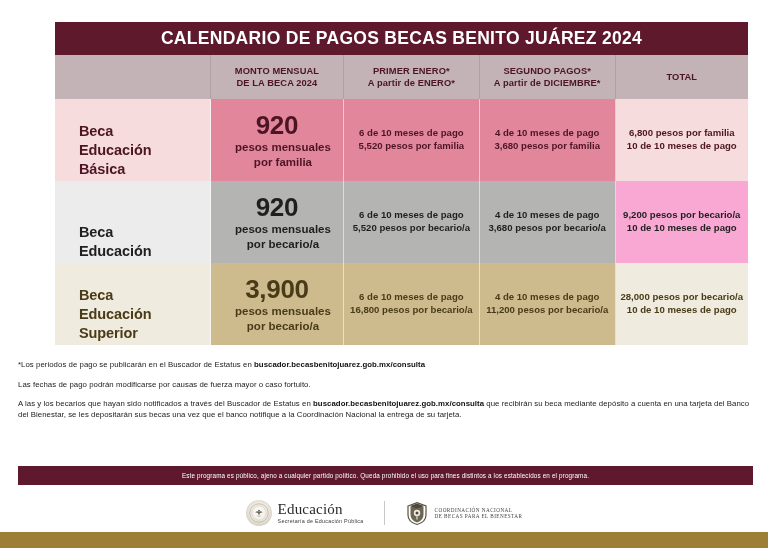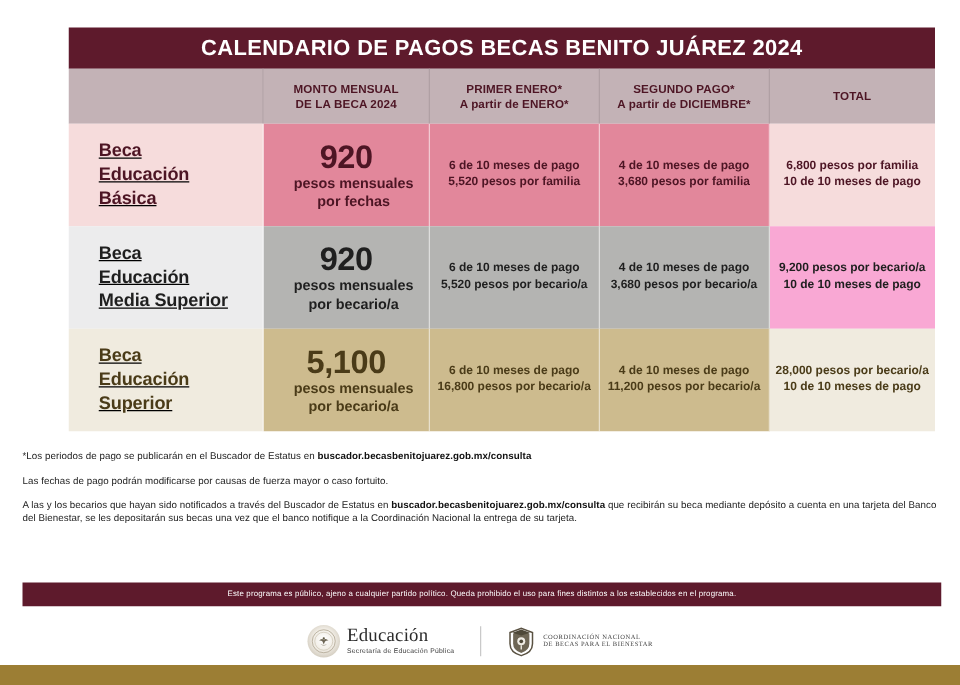--- a/index.html
+++ b/index.html
@@ -85,24 +85,23 @@
   .hrow .cell:last-child { border-right: none; }
   .hrow .cell.c0 { border-right: 1px solid #b0a0a4; }
 
   
   .brow { height: 82px; }
   .brow .cell { border-right: 1px solid rgba(255,255,255,0.55); }
   .brow .cell:last-child { border-right: none; }
 
   .label-cell {
     align-items: flex-start !important;
-    justify-content: center;
+    justify-content: flex-end;
     padding-left: 24px !important;
     text-align: left !important;
-    text-decoration: underline;
   }
   .label-cell .lbl {
     font-size: 14.5px;
     font-weight: bold;
     line-height: 19px;
     letter-spacing: -0.1px;
   }
 
   .amount {
     font-size: 26px;
@@ -273,58 +272,57 @@
       <div class="cell c0"></div>
       <div class="cell c1">
         <span>MONTO MENSUAL</span>
         <span>DE LA BECA  2024</span>
       </div>
       <div class="cell c2">
         <span>PRIMER ENERO*</span>
         <span>A partir de ENERO*</span>
       </div>
       <div class="cell c3">
-        <span>SEGUNDO PAGO*</span>
+        <span>SEGUNDO PAGOS*</span>
         <span>A partir de DICIEMBRE*</span>
       </div>
       <div class="cell c4">
         <span>TOTAL</span>
       </div>
     </div>
 
     <div class="trow brow row-basica">
       <div class="cell c0 label-cell">
         <span class="lbl">Beca</span>
         <span class="lbl">Educación</span>
         <span class="lbl">Básica</span>
       </div>
       <div class="cell c1">
         <span class="amount">920</span>
         <span class="amount-sub">pesos mensuales</span>
-        <span class="amount-sub">por fechas</span>
+        <span class="amount-sub">por familia</span>
       </div>
       <div class="cell c2">
         <span class="detail">6 de 10 meses de pago</span>
         <span class="detail">5,520 pesos por familia</span>
       </div>
       <div class="cell c3">
         <span class="detail">4 de 10 meses de pago</span>
         <span class="detail">3,680 pesos por familia</span>
       </div>
       <div class="cell c4">
         <span class="detail">6,800 pesos por familia</span>
         <span class="detail">10 de 10 meses de pago</span>
       </div>
     </div>
 
     <div class="trow brow row-media">
       <div class="cell c0 label-cell">
         <span class="lbl">Beca</span>
         <span class="lbl">Educación</span>
-        <span class="lbl">Media Superior</span>
       </div>
       <div class="cell c1">
         <span class="amount">920</span>
         <span class="amount-sub">pesos mensuales</span>
         <span class="amount-sub">por becario/a</span>
       </div>
       <div class="cell c2">
         <span class="detail">6 de 10 meses de pago</span>
         <span class="detail">5,520 pesos por becario/a</span>
       </div>
@@ -338,21 +336,21 @@
       </div>
     </div>
 
     <div class="trow brow row-superior">
       <div class="cell c0 label-cell">
         <span class="lbl">Beca</span>
         <span class="lbl">Educación</span>
         <span class="lbl">Superior</span>
       </div>
       <div class="cell c1">
-        <span class="amount">5,100</span>
+        <span class="amount">3,900</span>
         <span class="amount-sub">pesos mensuales</span>
         <span class="amount-sub">por becario/a</span>
       </div>
       <div class="cell c2">
         <span class="detail">6 de 10 meses de pago</span>
         <span class="detail">16,800 pesos por becario/a</span>
       </div>
       <div class="cell c3">
         <span class="detail">4 de 10 meses de pago</span>
         <span class="detail">11,200 pesos por becario/a</span>

